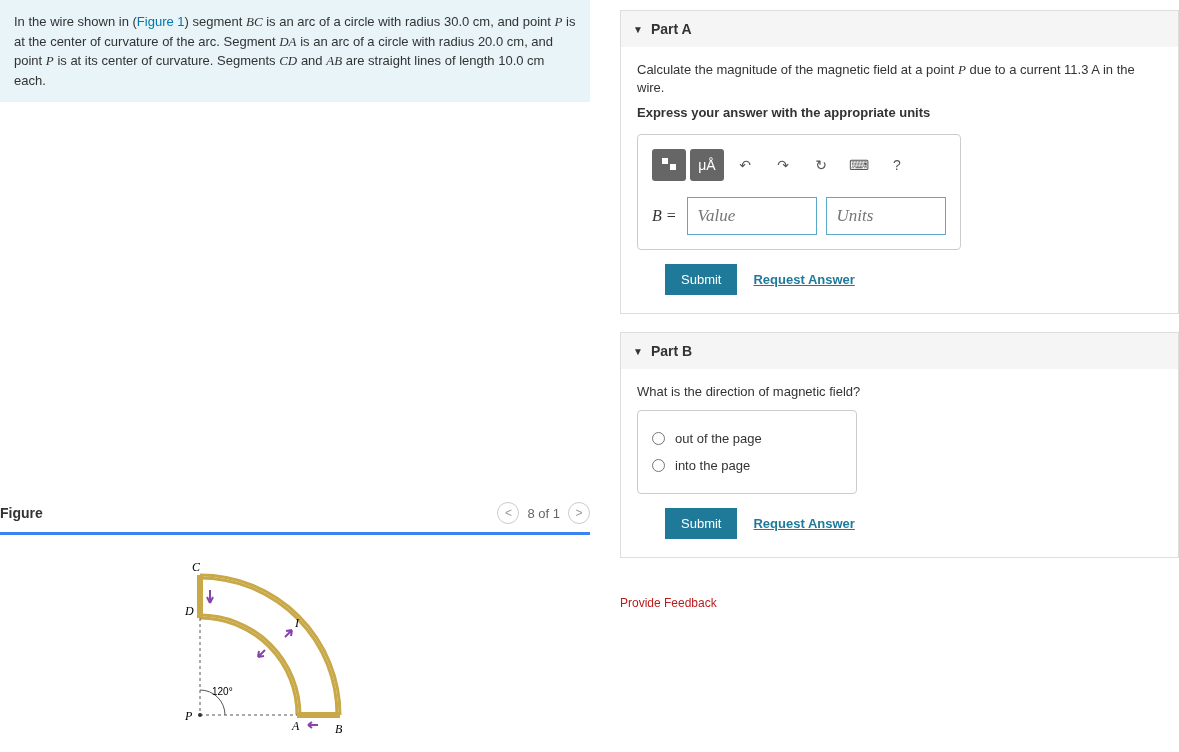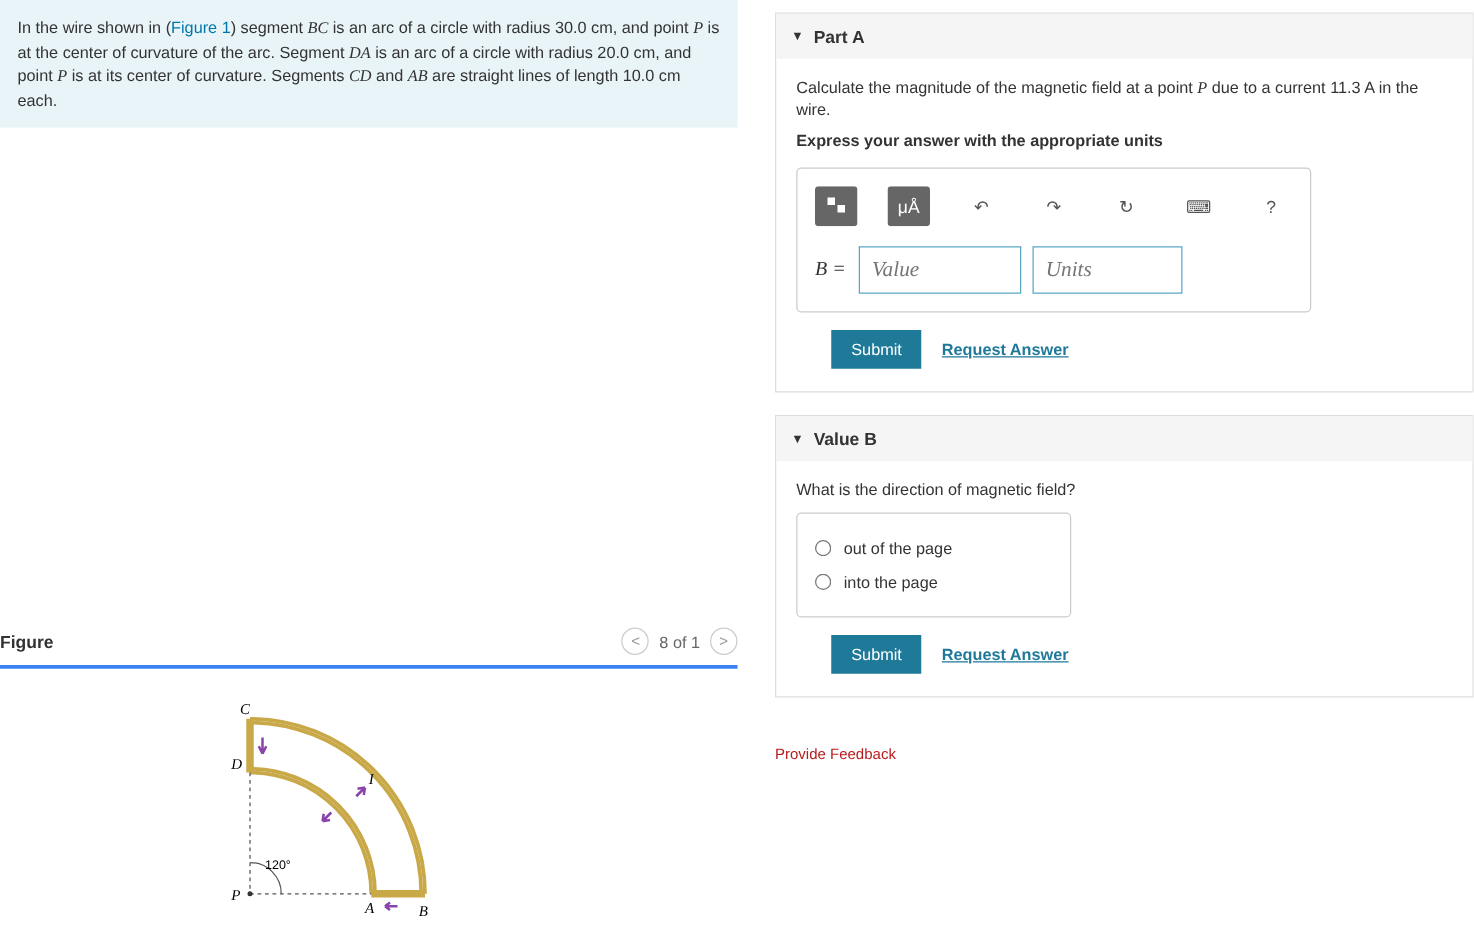--- a/index.html
+++ b/index.html
@@ -59,21 +59,21 @@
     .bold-instr { font-weight: bold; margin-bottom: 14px; display: block; }
     .answer-box {
       border: 1px solid #ccc;
       border-radius: 4px;
       padding: 14px;
       margin-bottom: 14px;
       display: inline-block;
     }
     .toolbar {
       display: flex;
-      gap: 24px;
+      gap: 4px;
       margin-bottom: 16px;
       align-items: flex-end;
     }
     .tool-btn {
       width: 34px; height: 32px;
       display: flex; align-items: center; justify-content: center;
       border: 1px solid transparent; border-radius: 3px;
       cursor: pointer; font-size: 14px; color: #555;
     }
     .tool-btn.dark { background: #666; color: #fff; }
@@ -199,21 +199,21 @@
         <div class="submit-row">
           <button class="submit-btn">Submit</button>
           <span class="request-link">Request Answer</span>
         </div>
       </div>
     </div>
 
     <div class="part-block">
       <div class="part-header">
         <span class="caret">▼</span>
-        <span>Value B</span>
+        <span>Part B</span>
       </div>
       <div class="part-body">
         <div class="question-text">What is the direction of magnetic field?</div>
         <div class="radio-group">
           <label class="radio-option">
             <input type="radio" name="dir" style="">
             <span>out of the page</span>
           </label>
           <label class="radio-option">
             <input type="radio" name="dir" style="">

